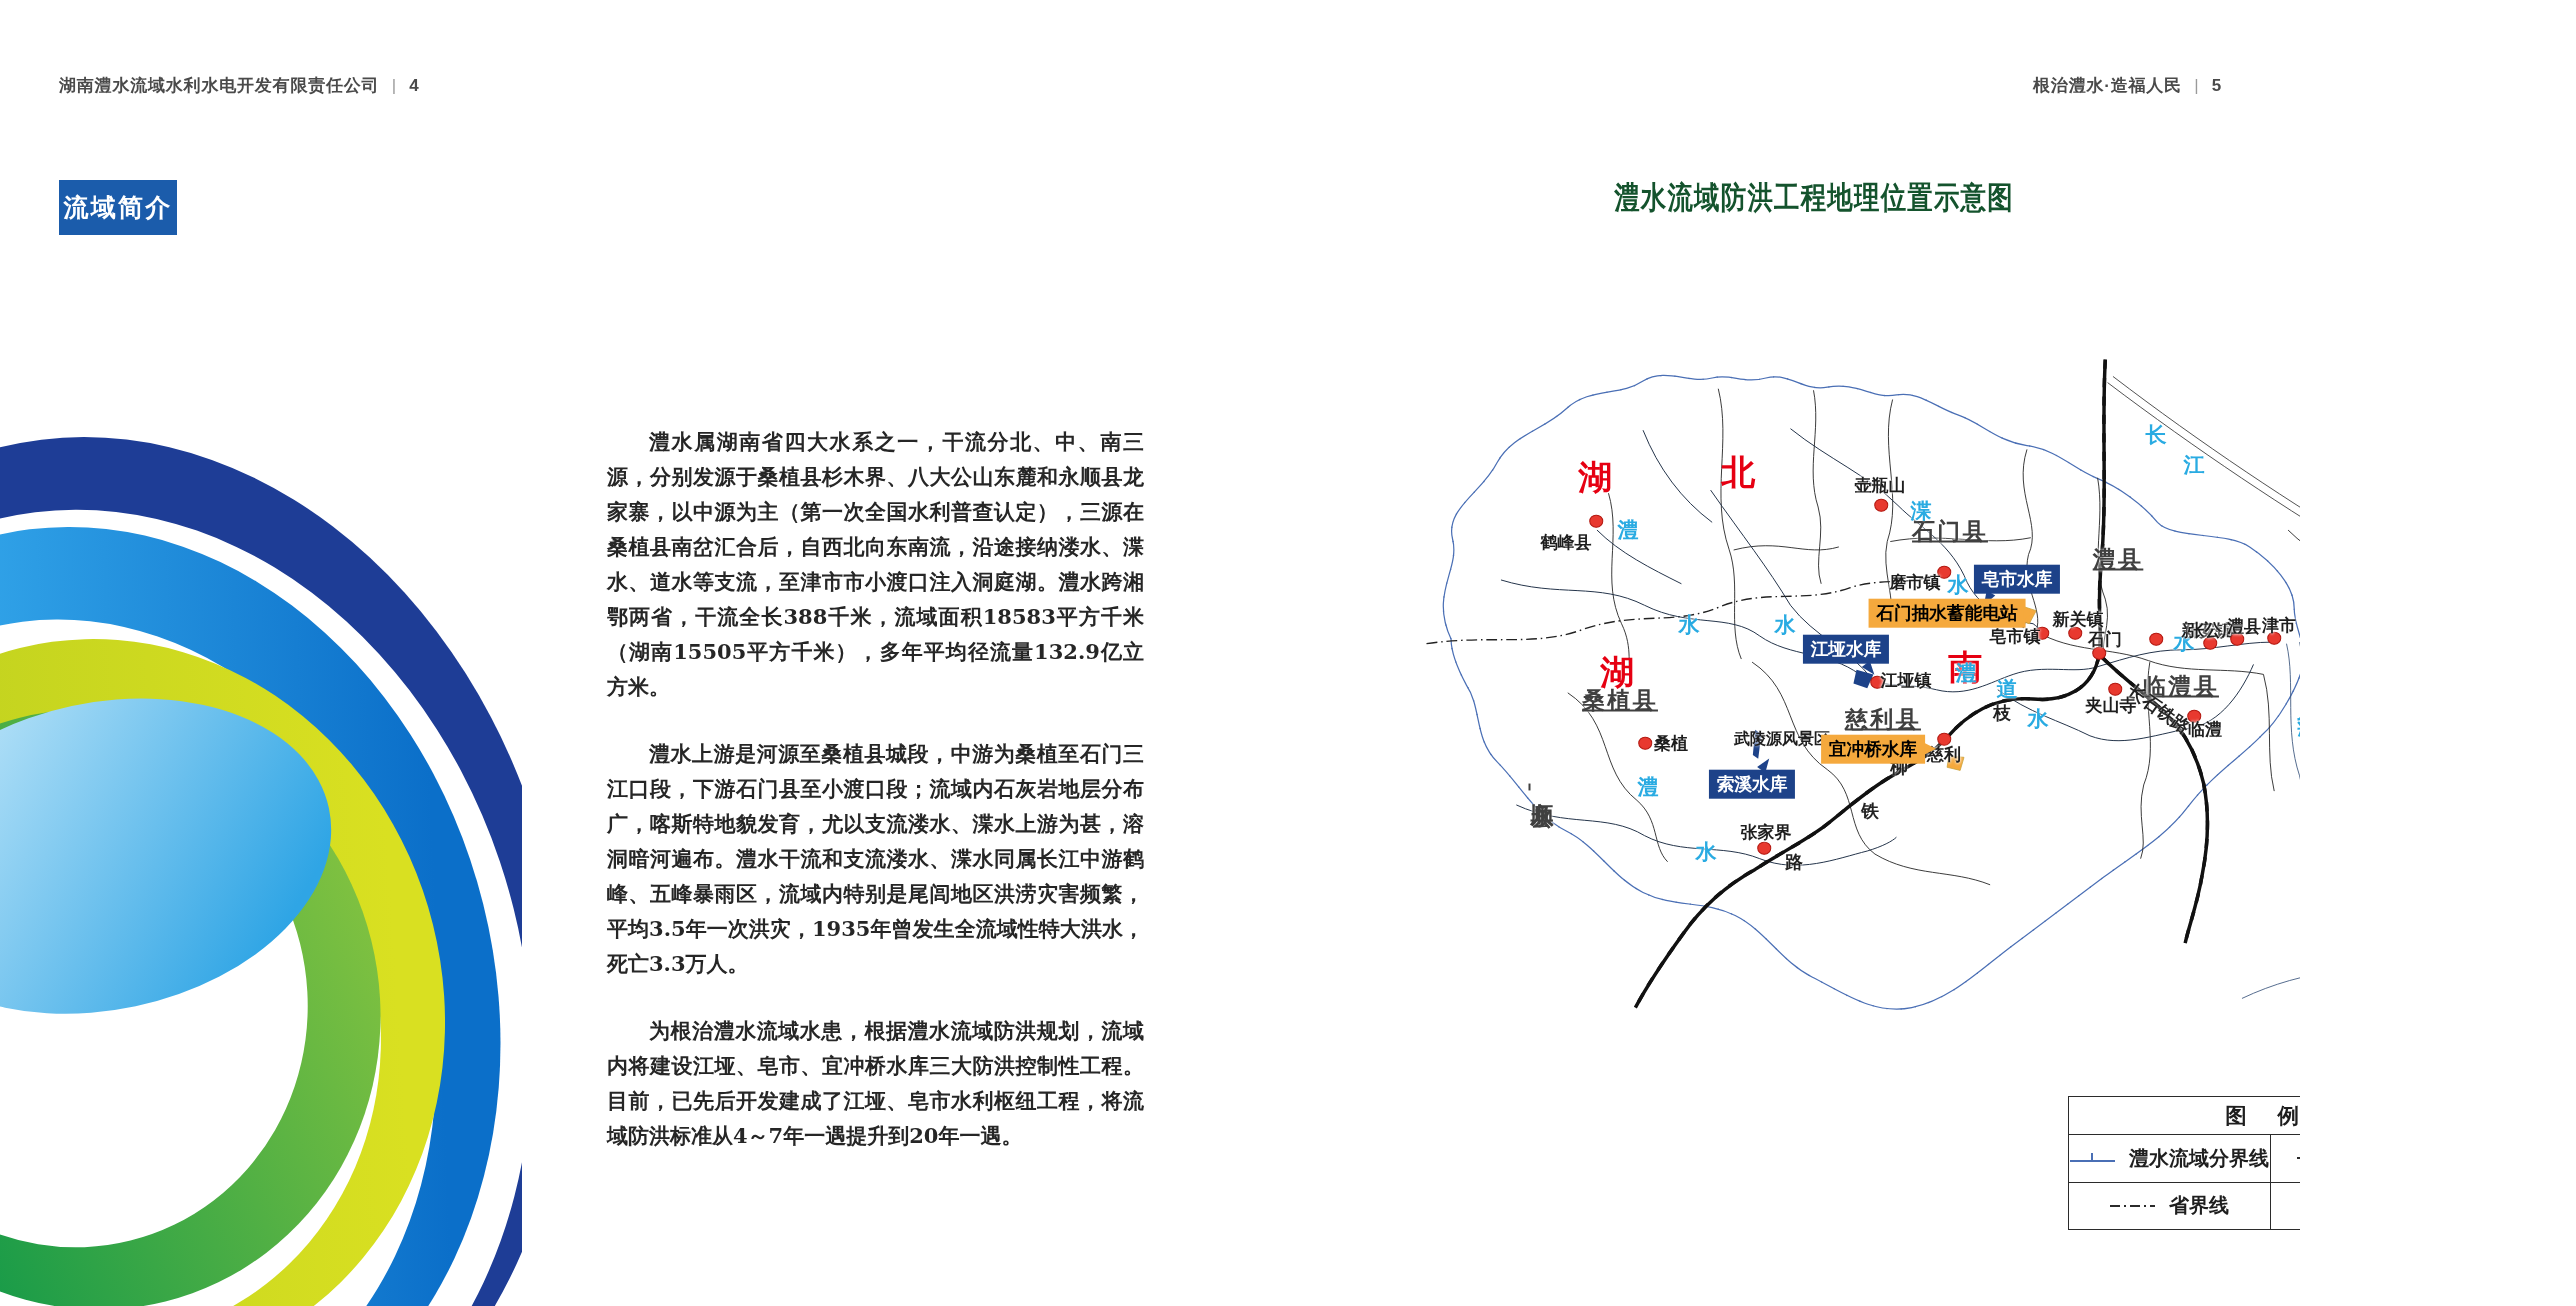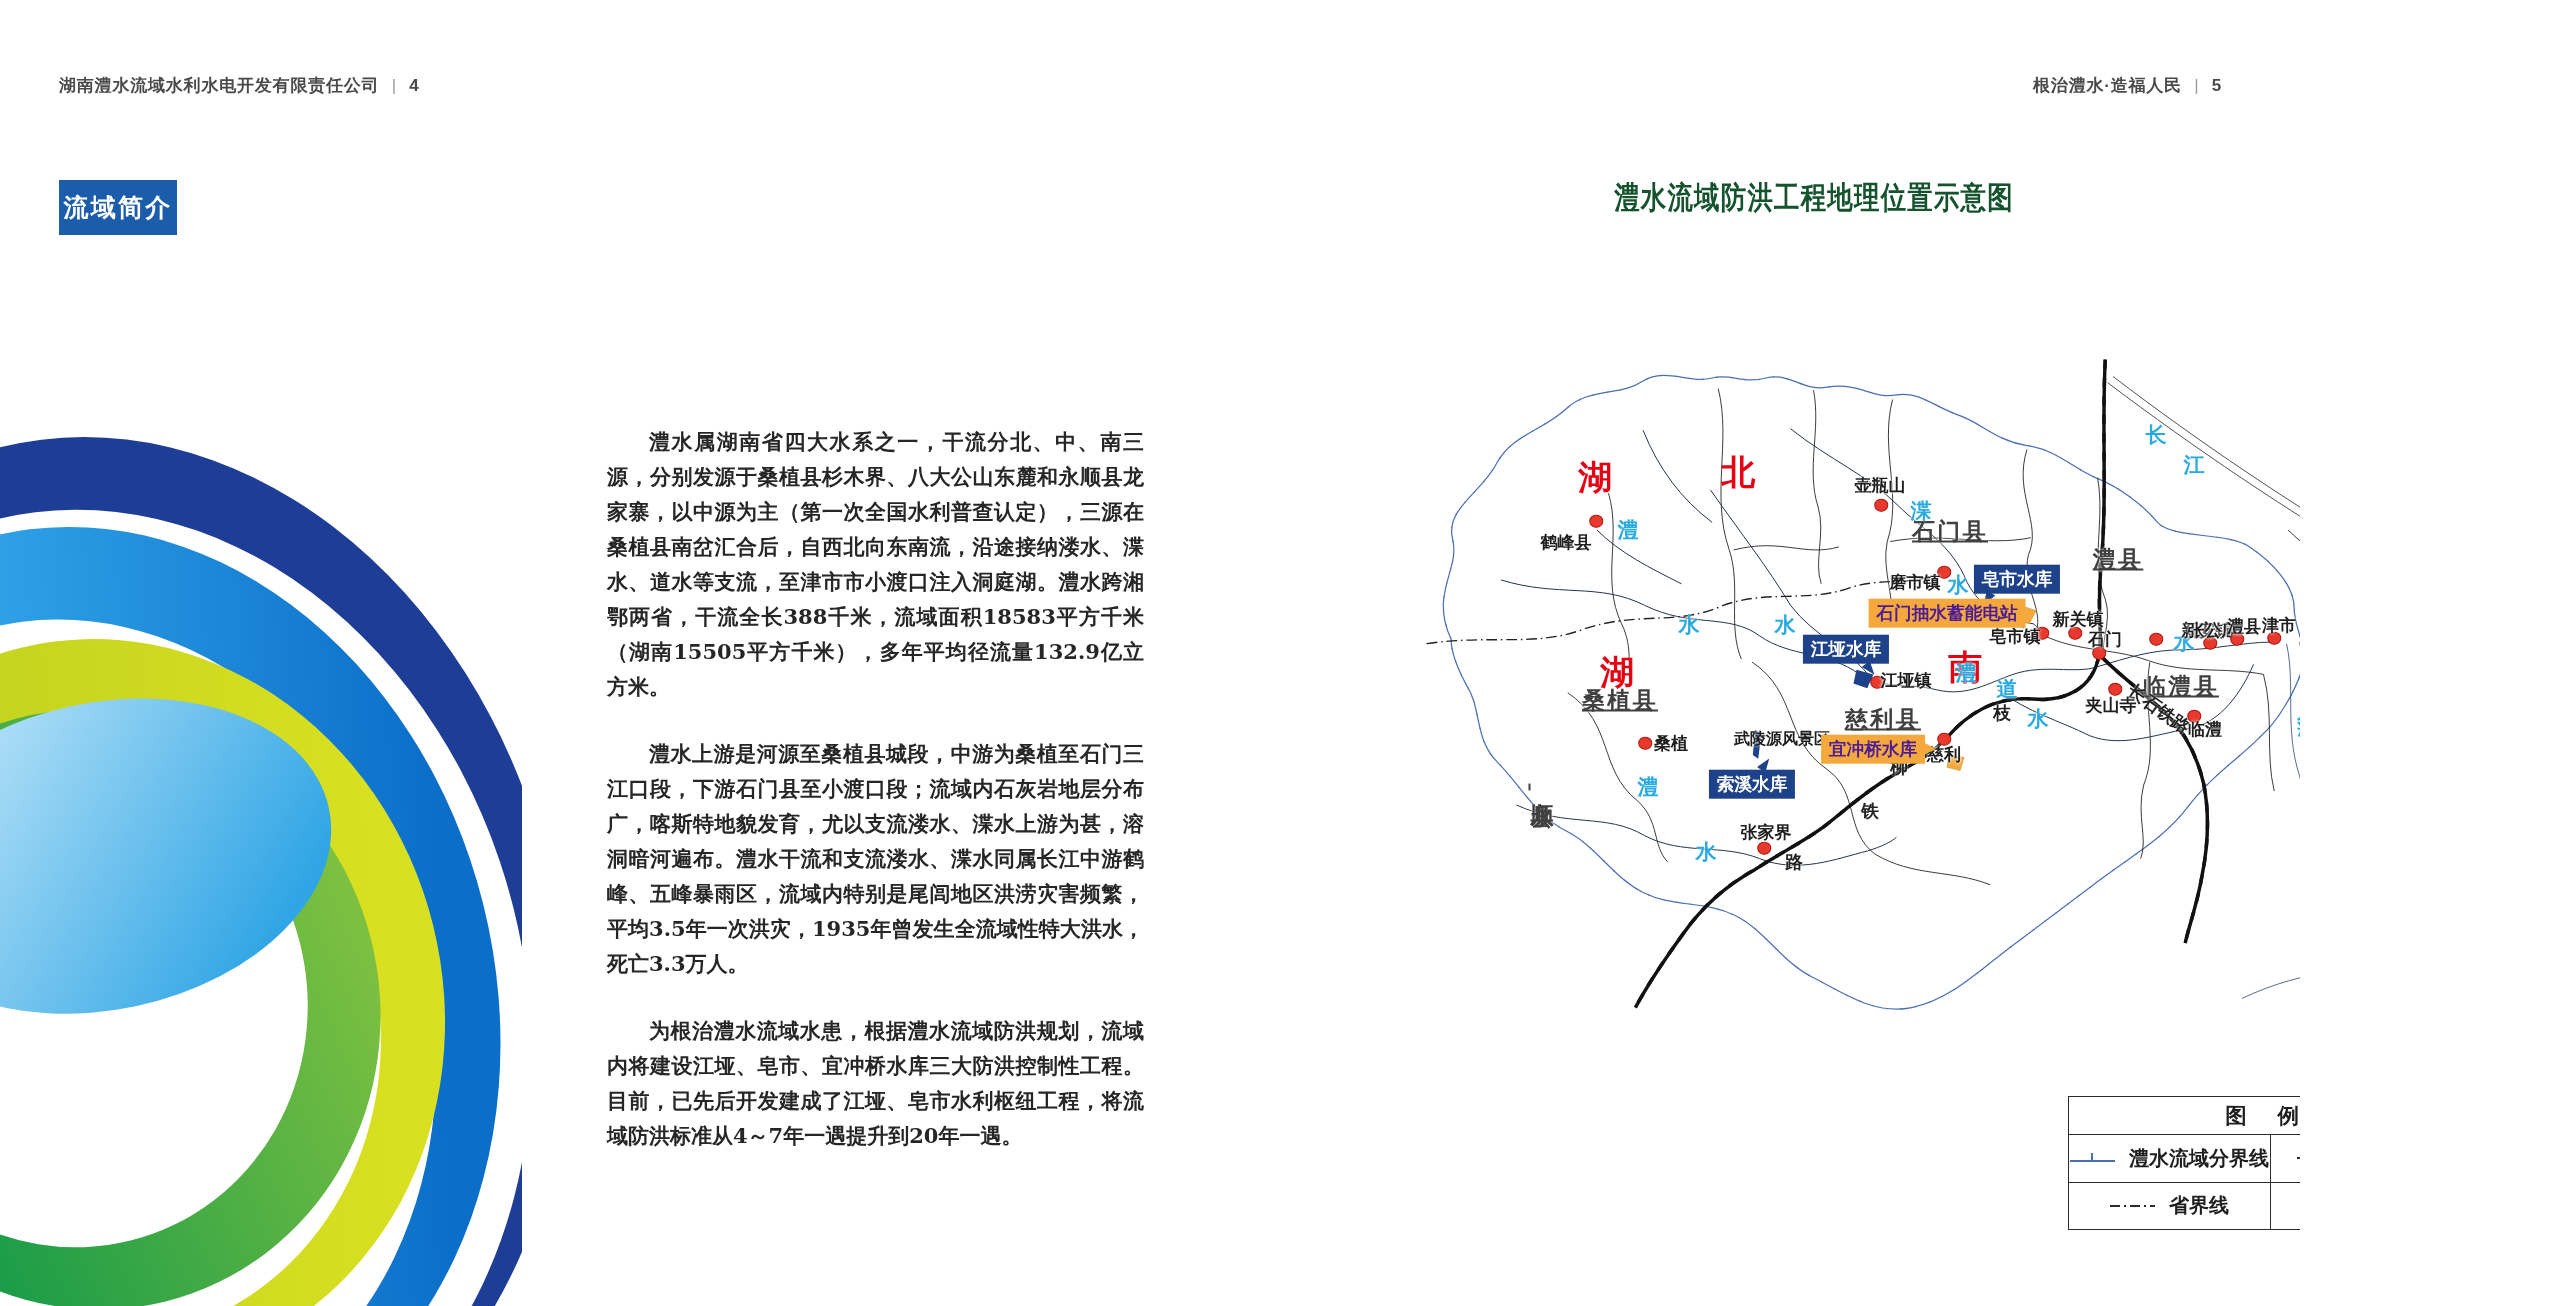--- a/index.html
+++ b/index.html
@@ -41,21 +41,21 @@
 
   .town{position:absolute;left:0;top:0;}
   .town-dot{position:absolute;width:11.5px;height:10.7px;border-radius:50%;background:#e8392f;border:0.8px solid #b3170f;
     transform:translate(-50%,-50%);z-index:2;}
   .town-label{position:absolute;transform:translate(-50%,-50%);white-space:nowrap;font-size:17px;font-weight:700;
     color:#1e1e1e;z-index:2;text-shadow:0 0 3.1px #fff,0 0 3.1px #fff;}
 
   .callout{position:absolute;transform:translate(-50%,-50%);font-size:17.7px;font-weight:700;padding:2.3px 7.7px;
     white-space:nowrap;z-index:3;}
   .type-navy{background:#1d4289;color:#fff;}
-  .type-orange{background:#f5a93d;color:#4c1d95;}
+  .type-orange{background:#f5a93d;color:#000000;}
   .ptr{position:absolute;width:0;height:0;border:6.1px solid transparent;}
   .pointer-down-right .ptr{left:74%;top:94%;border-top:14px solid #1d4289;border-left:5.4px solid transparent;border-right:5.4px solid transparent;transform:rotate(-38deg);}
   .pointer-down-left .ptr{left:8%;top:94%;border-top:14px solid #1d4289;border-left:5.4px solid transparent;border-right:5.4px solid transparent;transform:rotate(30deg);}
   .pointer-up-right .ptr{left:62%;bottom:94%;top:auto;border-bottom:14px solid #1d4289;border-left:5.4px solid transparent;border-right:5.4px solid transparent;transform:rotate(35deg);}
   .pointer-right .ptr{left:99%;top:50%;margin-top:-6.1px;border-left:12.3px solid #f5a93d;border-top:6.1px solid transparent;border-bottom:6.1px solid transparent;border-right:none;}
 
   
   .legend{position:absolute;left:2068px;top:1096px;width:393px;height:134px;border:1.5px solid #2b2b2b;
     display:grid;grid-template-columns:201px 1fr;grid-template-rows:37px 1fr 1fr;background:#fff;z-index:4;box-sizing:border-box;}
   .legend-title{grid-column:1/3;display:flex;align-items:center;justify-content:center;

